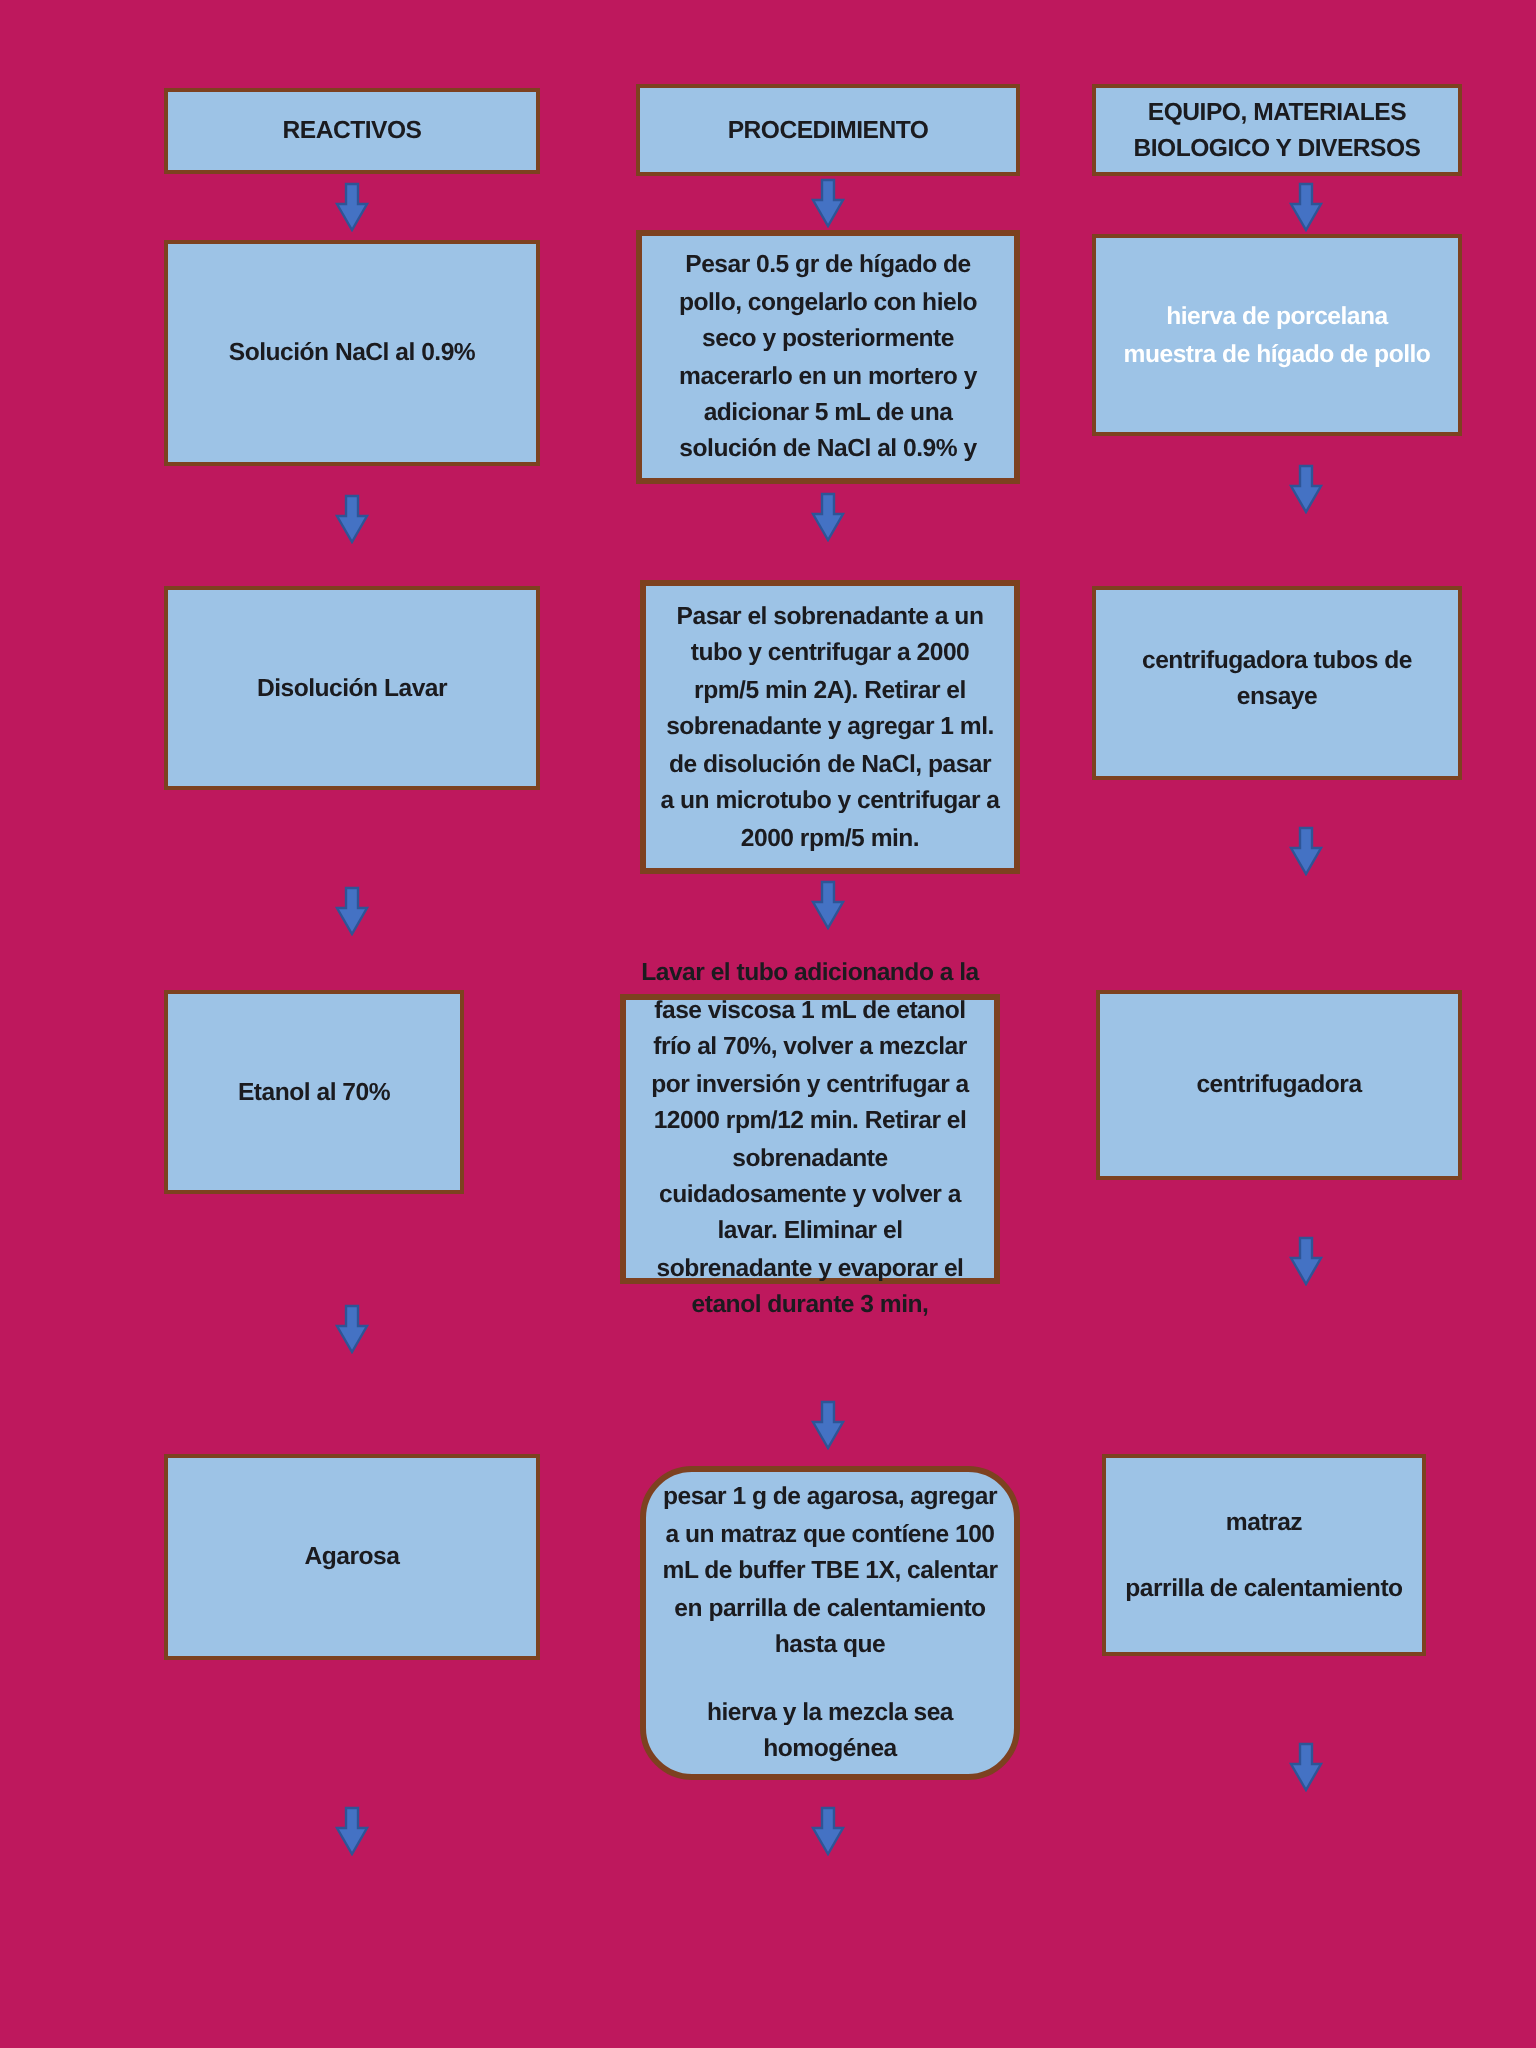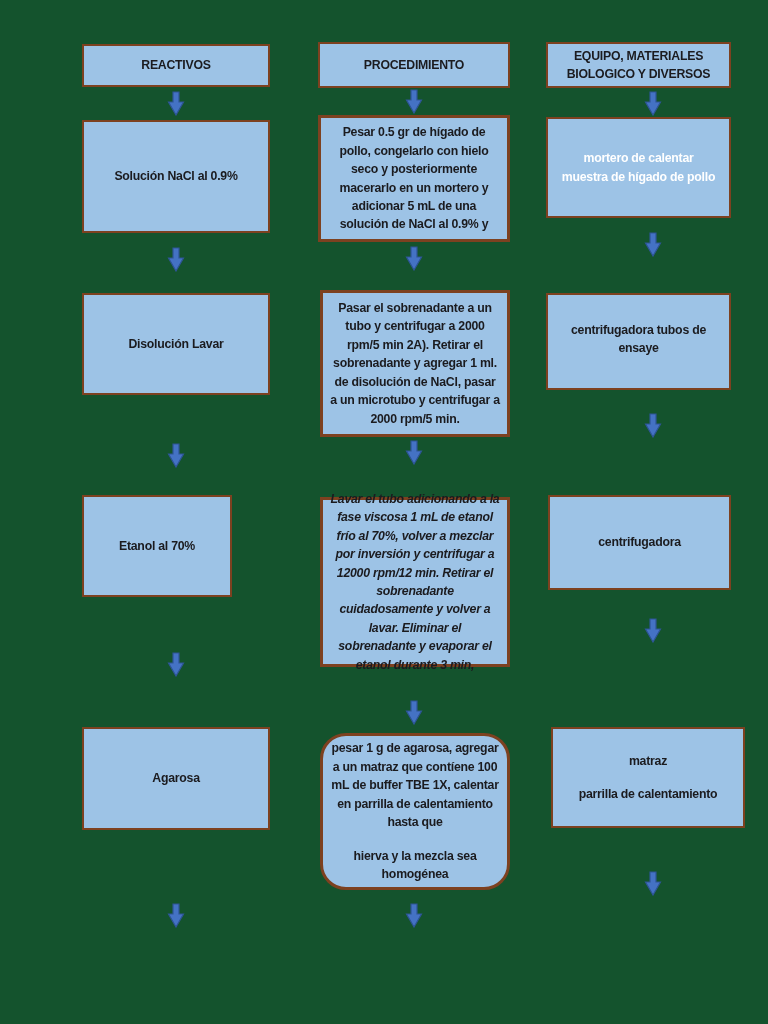--- a/index.html
+++ b/index.html
@@ -4,21 +4,21 @@
 <style>
   html, body {
     margin: 0;
     padding: 0;
     background: #ffffff;
   }
   .canvas {
     position: relative;
     width: 768px;
     height: 1024px;
-    background: #14532d;
+    background: #be185d;
     font-family: "Liberation Sans", sans-serif;
     overflow: hidden;
   }
   .box {
     position: absolute;
     box-sizing: border-box;
     background: #9DC3E6;
     border: 2px solid #7D4120;
     display: flex;
     flex-direction: column;
@@ -75,21 +75,21 @@
     <path d="M7,1 H13 V11 H17.5 L10,24 L2.5,11 H7 Z" fill="#4472C4" stroke="#2E5596" stroke-width="1.2"></path>
   </svg>
 
   <div class="box" style="left:82px; top:120px; width:188px; height:113px;">
     <span class="line">Solución NaCl al 0.9%</span>
   </div>
   <div class="box thick" style="left:318px; top:115px; width:192px; height:127px;">
     <span class="line">Pesar 0.5 gr de hígado de pollo, congelarlo con hielo seco y posteriormente macerarlo en un mortero y adicionar 5 mL de una solución de NaCl al 0.9% y</span>
   </div>
   <div class="box white-text" style="left:546px; top:117px; width:185px; height:101px;">
-    <span class="line">mortero de calentar</span>
+    <span class="line">hierva de porcelana</span>
     <span class="line">muestra de hígado de pollo</span>
   </div>
 
   <svg class="arrow" style="left:166px; top:247px;" width="20" height="25" viewBox="0 0 20 25">
     <path d="M7,1 H13 V11 H17.5 L10,24 L2.5,11 H7 Z" fill="#4472C4" stroke="#2E5596" stroke-width="1.2"></path>
   </svg>
   <svg class="arrow" style="left:404px; top:246px;" width="20" height="25" viewBox="0 0 20 25">
     <path d="M7,1 H13 V11 H17.5 L10,24 L2.5,11 H7 Z" fill="#4472C4" stroke="#2E5596" stroke-width="1.2"></path>
   </svg>
   <svg class="arrow" style="left:643px; top:232px;" width="20" height="25" viewBox="0 0 20 25">
@@ -112,21 +112,21 @@
   <svg class="arrow" style="left:404px; top:440px;" width="20" height="25" viewBox="0 0 20 25">
     <path d="M7,1 H13 V11 H17.5 L10,24 L2.5,11 H7 Z" fill="#4472C4" stroke="#2E5596" stroke-width="1.2"></path>
   </svg>
   <svg class="arrow" style="left:643px; top:413px;" width="20" height="25" viewBox="0 0 20 25">
     <path d="M7,1 H13 V11 H17.5 L10,24 L2.5,11 H7 Z" fill="#4472C4" stroke="#2E5596" stroke-width="1.2"></path>
   </svg>
 
   <div class="box" style="left:82px; top:495px; width:150px; height:102px;">
     <span class="line">Etanol al 70%</span>
   </div>
-  <div class="box thick" style="left:320px; top:497px; width:190px; height:170px;font-style:italic;">
+  <div class="box thick" style="left:310px; top:497px; width:190px; height:145px;">
     <span class="line">Lavar el tubo adicionando a la fase viscosa 1 mL de etanol frío al 70%, volver a mezclar por inversión y centrifugar a 12000 rpm/12 min. Retirar el sobrenadante cuidadosamente y volver a lavar. Eliminar el sobrenadante y evaporar el etanol durante 3 min,</span>
   </div>
   <div class="box" style="left:548px; top:495px; width:183px; height:95px;">
     <span class="line">centrifugadora</span>
   </div>
 
   <svg class="arrow" style="left:166px; top:652px;" width="20" height="25" viewBox="0 0 20 25">
     <path d="M7,1 H13 V11 H17.5 L10,24 L2.5,11 H7 Z" fill="#4472C4" stroke="#2E5596" stroke-width="1.2"></path>
   </svg>
   <svg class="arrow" style="left:404px; top:700px;" width="20" height="25" viewBox="0 0 20 25">
@@ -136,21 +136,21 @@
     <path d="M7,1 H13 V11 H17.5 L10,24 L2.5,11 H7 Z" fill="#4472C4" stroke="#2E5596" stroke-width="1.2"></path>
   </svg>
 
   <div class="box" style="left:82px; top:727px; width:188px; height:103px;">
     <span class="line">Agarosa</span>
   </div>
   <div class="box thick" style="left:320px; top:733px; width:190px; height:157px;border-radius:26px;">
     <span class="line">pesar 1 g de agarosa, agregar a un matraz que contíene 100 mL de buffer TBE 1X, calentar en parrilla de calentamiento hasta que</span>
     <span class="para-gap">hierva y la mezcla sea homogénea</span>
   </div>
-  <div class="box" style="left:551px; top:727px; width:194px; height:101px;">
+  <div class="box" style="left:551px; top:727px; width:162px; height:101px;">
     <span class="line">matraz</span>
     <span class="para-gap">parrilla de calentamiento</span>
   </div>
 
   <svg class="arrow" style="left:166px; top:903px;" width="20" height="25" viewBox="0 0 20 25">
     <path d="M7,1 H13 V11 H17.5 L10,24 L2.5,11 H7 Z" fill="#4472C4" stroke="#2E5596" stroke-width="1.2"></path>
   </svg>
   <svg class="arrow" style="left:404px; top:903px;" width="20" height="25" viewBox="0 0 20 25">
     <path d="M7,1 H13 V11 H17.5 L10,24 L2.5,11 H7 Z" fill="#4472C4" stroke="#2E5596" stroke-width="1.2"></path>
   </svg>

